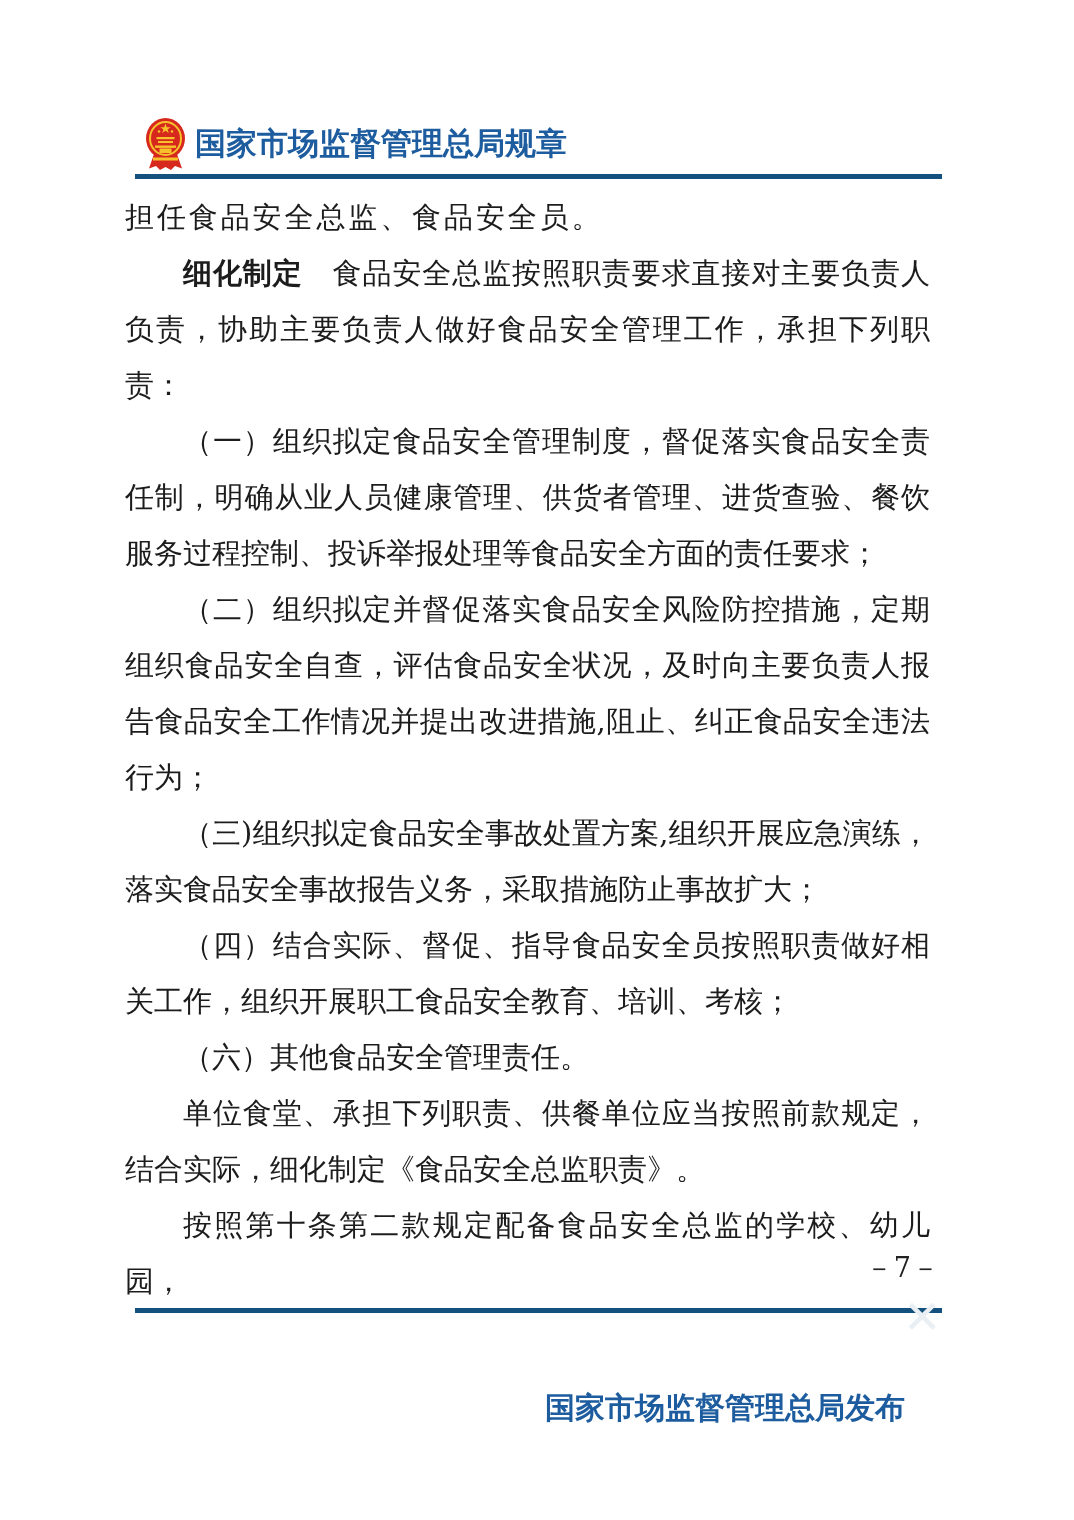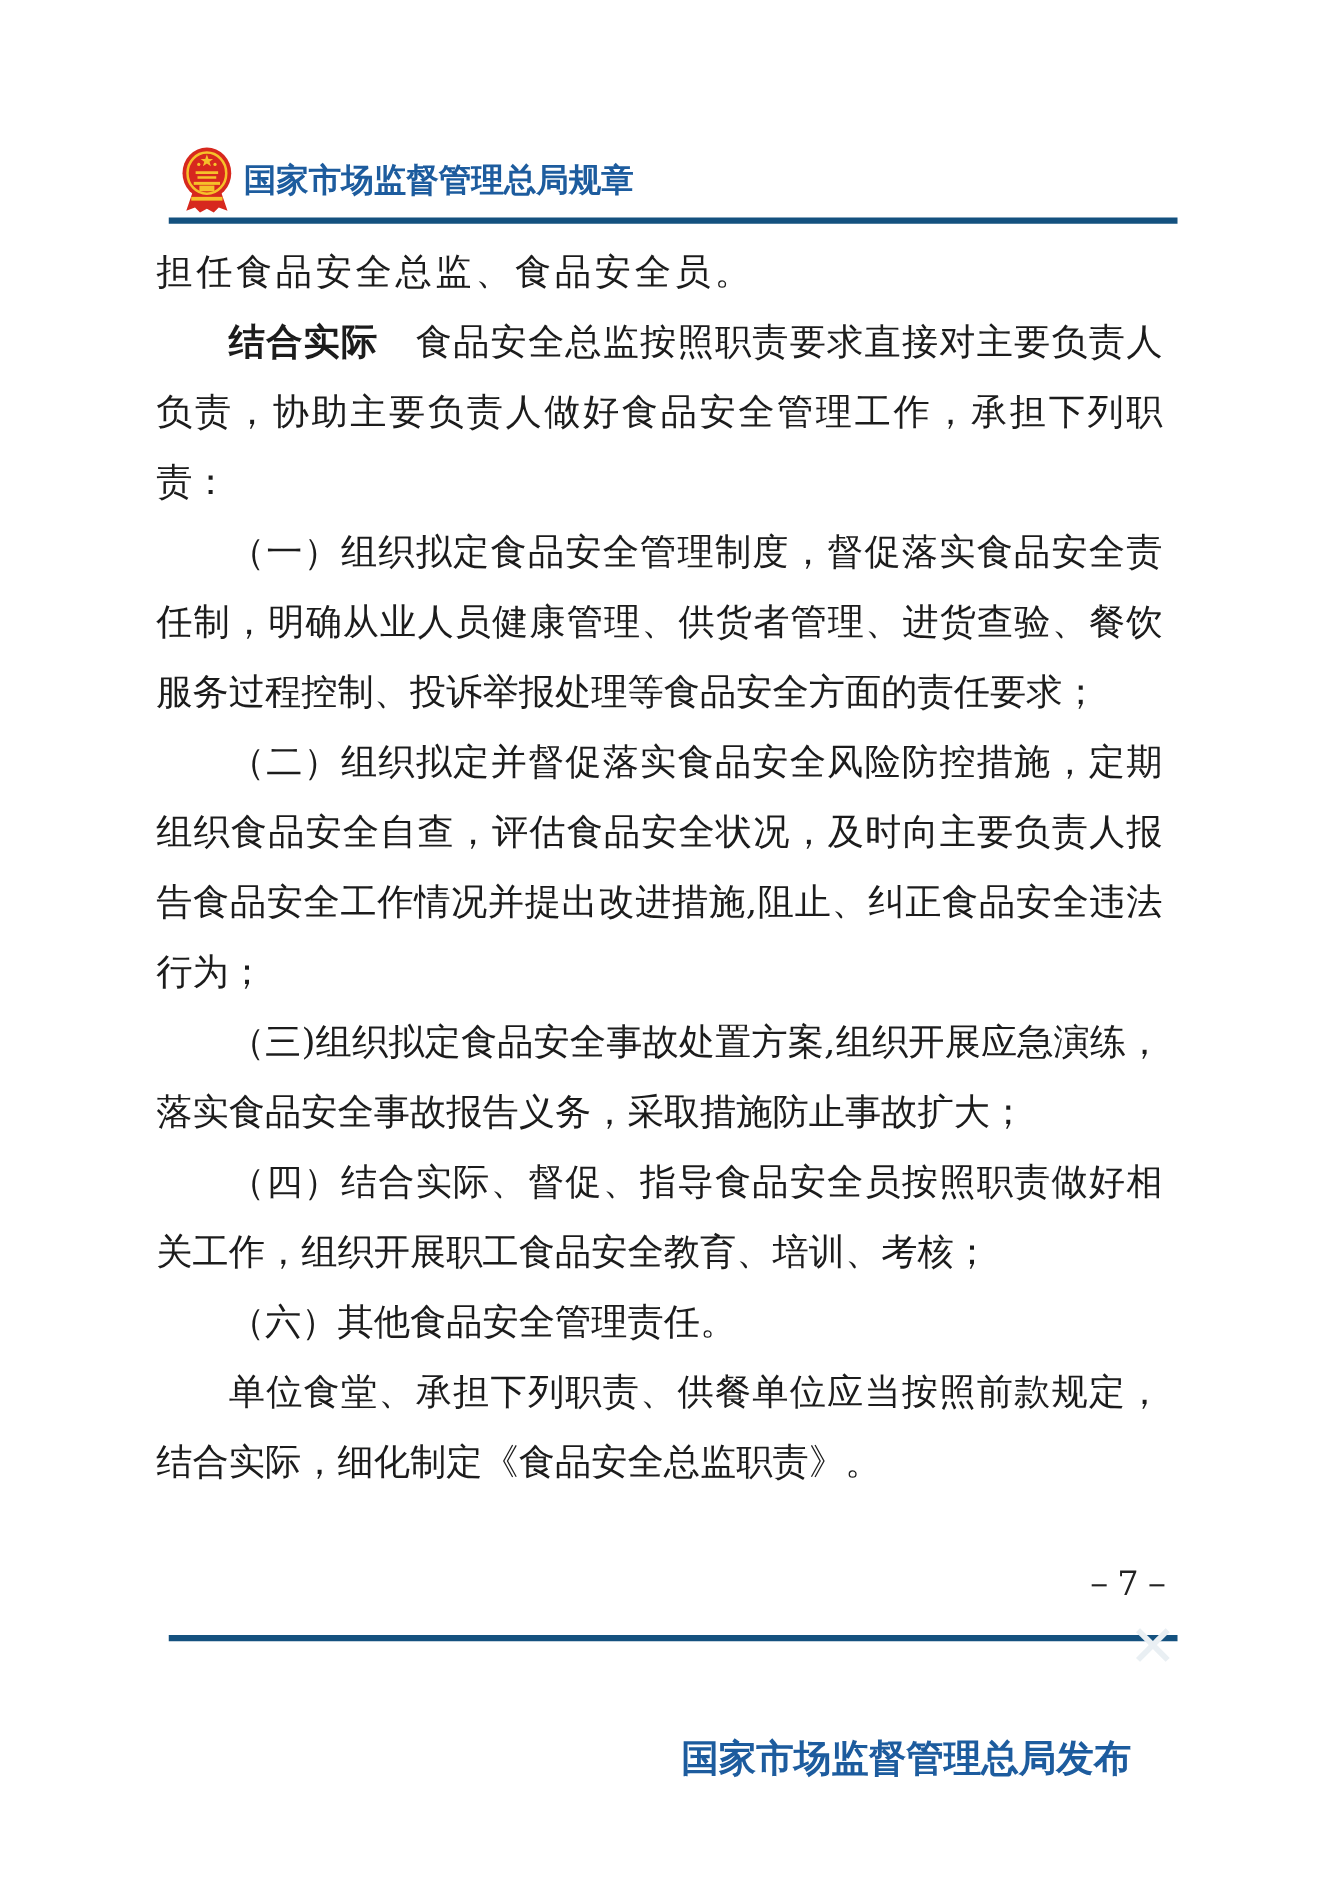--- a/index.html
+++ b/index.html
@@ -12,21 +12,21 @@
     font-family:"DejaVu Serif", serif;
   }
   
   .header-bar {
     position:absolute; left:145px; top:116px;
     display:flex; align-items:center; gap:9px;
     height:56px;
   }
   .emblem { width:41px; height:54px; flex:0 0 auto; }
   .doc-banner-title {
-    font-size:26px; font-weight:bold;
+    font-size:31px; font-weight:bold;
     color:#1d5c9e;
     letter-spacing:0px;
     font-family:"DejaVu Serif", serif;
     white-space:nowrap;
   }
   .header-rule {
     position:absolute; left:135px; top:174px;
     width:807px; height:5px;
     background:#14517f;
   }
@@ -93,27 +93,28 @@
       <rect x="10" y="28.5" width="21" height="2.4" fill="#f6c12a"></rect>
       <rect x="14.5" y="31.5" width="12" height="4.5" fill="#f6c12a"></rect>
       <rect x="8" y="40.5" width="25" height="3" fill="#f6c12a"></rect>
     </svg>
     <div class="doc-banner-title">国家市场监督管理总局规章</div>
   </div>
   <div class="header-rule"></div>
 
   <div class="body-text">
     <div class="para no-indent wide">担任食品安全总监、食品安全员。</div>
-    <div class="para"><span class="lead">结合实际</span><span>　食品安全总监按照职责要求直接对主要负责人负责，协助主要负责人做好食品安全管理工作，承担下列职责：</span></div>
+    <div class="para"><span class="lead">细化制定</span><span>　食品安全总监按照职责要求直接对主要负责人负责，协助主要负责人做好食品安全管理工作，承担下列职责：</span></div>
     <div class="para">（一）组织拟定食品安全管理制度，督促落实食品安全责任制，明确从业人员健康管理、供货者管理、进货查验、餐饮服务过程控制、投诉举报处理等食品安全方面的责任要求；</div>
     <div class="para">（二）组织拟定并督促落实食品安全风险防控措施，定期组织食品安全自查，评估食品安全状况，及时向主要负责人报告食品安全工作情况并提出改进措施,阻止、纠正食品安全违法行为；</div>
     <div class="para">（三)组织拟定食品安全事故处置方案,组织开展应急演练，落实食品安全事故报告义务，采取措施防止事故扩大；</div>
     <div class="para">（四）结合实际、督促、指导食品安全员按照职责做好相关工作，组织开展职工食品安全教育、培训、考核；</div>
     <div class="para">（六）其他食品安全管理责任。</div>
     <div class="para">单位食堂、承担下列职责、供餐单位应当按照前款规定，结合实际，细化制定《食品安全总监职责》。</div>
+    <div class="para">按照第十条第二款规定配备食品安全总监的学校、幼儿园，</div>
   </div>
 
   <div class="page-number">－7－</div>
   <div class="footer-rule"></div>
   <div class="footer-watermark">✕</div>
   <div class="publisher">国家市场监督管理总局发布</div>
 
 </div>
 
 </body></html>

